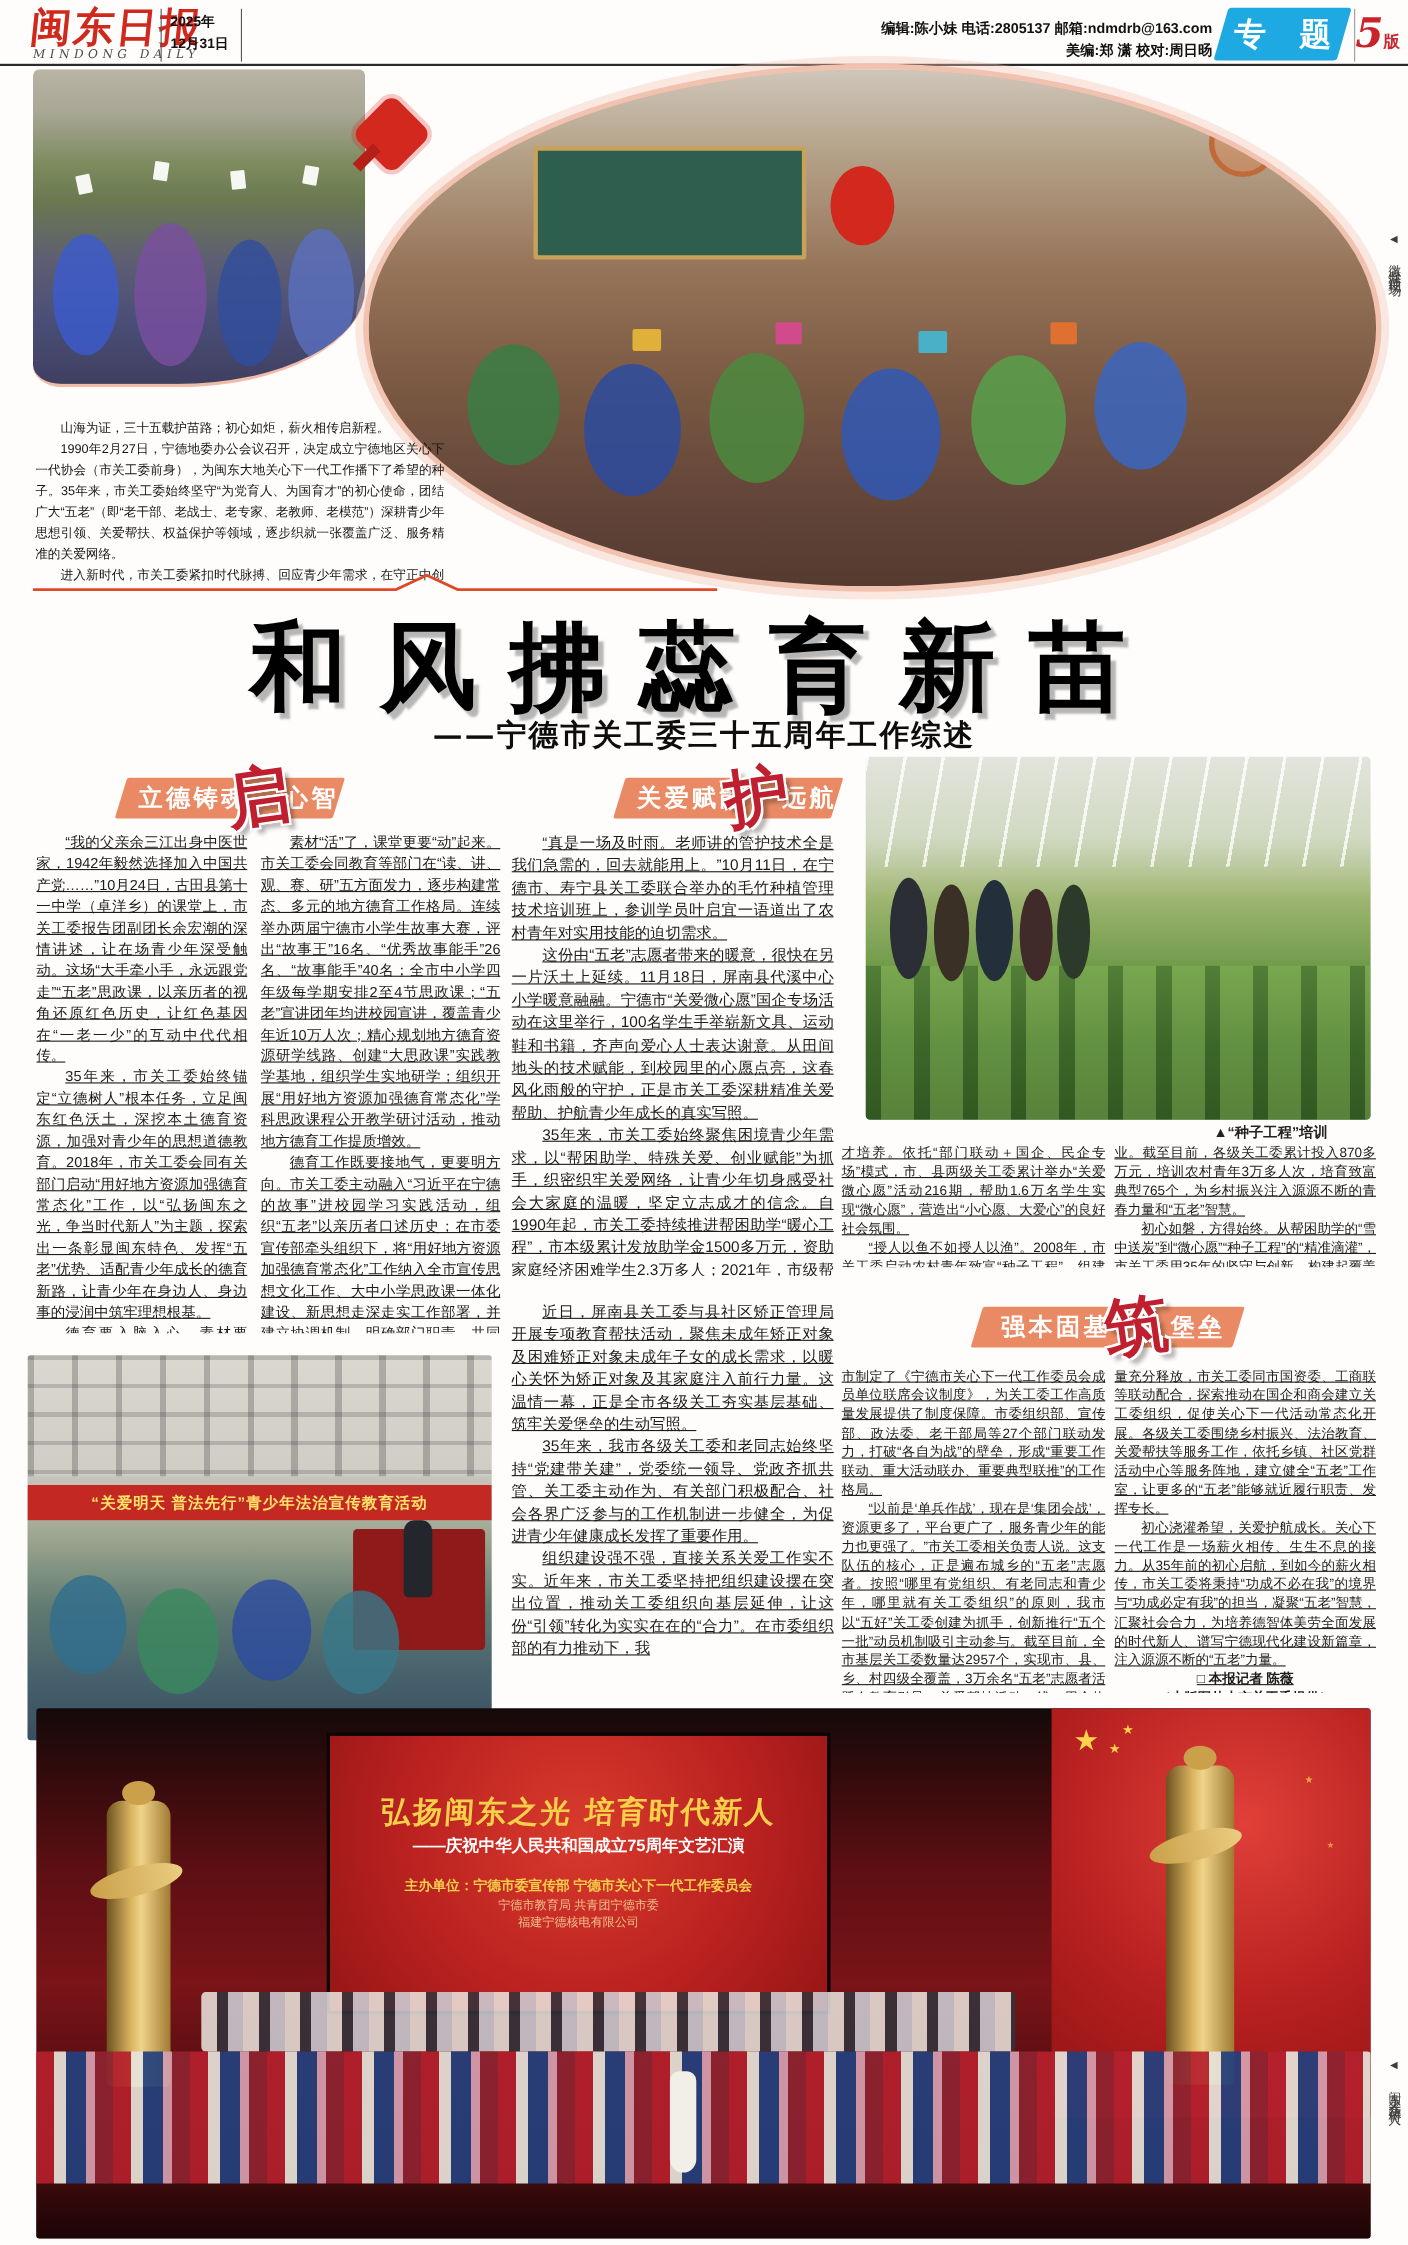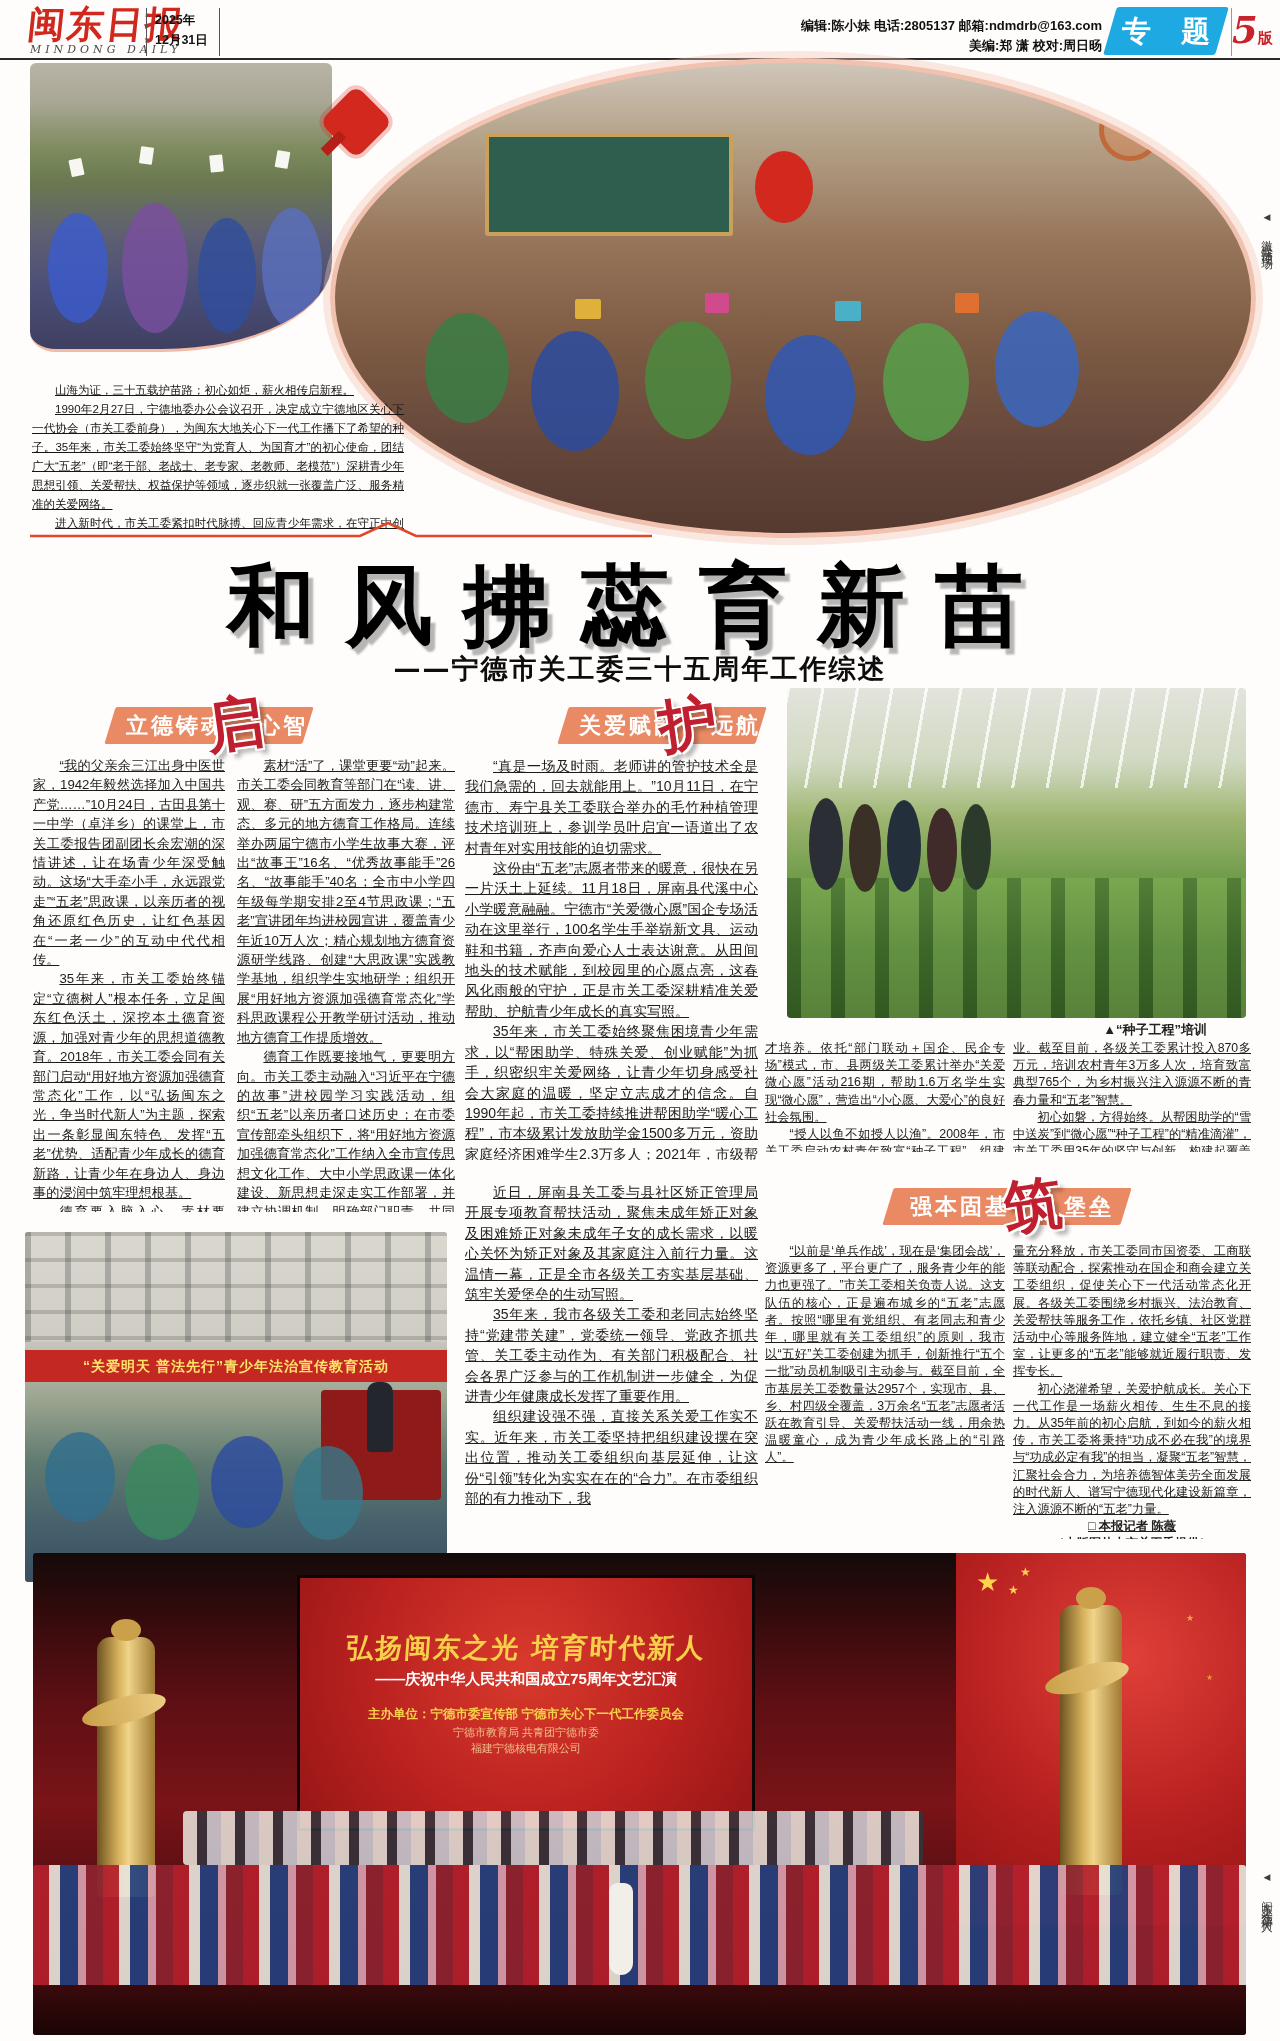--- a/index.html
+++ b/index.html
@@ -74,21 +74,21 @@
        background:repeating-linear-gradient(90deg,#ece8e0 0 14px,#32343c 14px 24px,#cfd3da 24px 38px);border-radius:4px;}
   .kidsrow{position:absolute;left:0;top:312px;width:1213px;height:122px;
        background:repeating-linear-gradient(90deg,#b5202c 0 16px,#e8e3da 16px 27px,#24407e 27px 45px,#d8a0b0 45px 53px,#8e2330 53px 70px);
        border-radius:3px;opacity:.92;}
   .floor{position:absolute;left:0;bottom:0;width:1213px;height:50px;
        background:linear-gradient(180deg,#3a0a0c,#1c0405),repeating-linear-gradient(90deg,rgba(255,180,120,.12) 0 6px,transparent 6px 60px);}
   .host{position:absolute;left:576px;top:330px;width:24px;height:92px;background:#f2efe8;border-radius:10px 10px 14px 14px;}
   
   .intro{position:absolute;left:32px;top:381px;width:372px;height:152px;font:11.5px/19px "Liberation Sans",sans-serif;
        color:#161616;text-align:justify;overflow:hidden;}
-  .intro p{margin:0;text-indent:2em;text-decoration:underline;}
+  .intro p{margin:0;text-indent:2em;}
   .zigzag{position:absolute;left:30px;top:520px;}
   .title{position:absolute;left:0;top:556px;width:1280px;text-align:center;
        font:bold 88px/100px "DejaVu Sans",sans-serif;color:#000000;letter-spacing:30px;
        text-shadow:5px 6px 2px rgba(95,95,95,.45);white-space:nowrap;}
   .subtitle{position:absolute;left:0;top:652px;width:1280px;text-align:center;
        font:bold 27px/34px "DejaVu Serif",serif;color:#0d0d0d;letter-spacing:2px;}
   
   .sec{position:absolute;height:37px;z-index:4;}
   .sec .bar{position:absolute;left:0;top:0;width:100%;height:37px;background:#e98a64;transform:skewX(-17deg);border-radius:2px;}
   .sec .lab{position:absolute;top:5px;font:bold 22px/28px "Liberation Sans",sans-serif;color:#fff;letter-spacing:3px;white-space:nowrap;}
@@ -231,20 +231,21 @@
     <p style="text-indent:0">业。截至目前，各级关工委累计投入870多万元，培训农村青年3万多人次，培育致富典型765个，为乡村振兴注入源源不断的青春力量和“五老”智慧。</p>
     <p>初心如磐，方得始终。从帮困助学的“雪中送炭”到“微心愿”“种子工程”的“精准滴灌”，市关工委用35年的坚守与创新，构建起覆盖全面、精准高效、温暖有力的青少年关爱体系，让关爱之光照亮每一位青少年的成长之路。</p>
   </div>
 
   <div class="col c-mid" style="left:465px;top:1182px;width:293px;height:356px;">
     <p>近日，屏南县关工委与县社区矫正管理局开展专项教育帮扶活动，聚焦未成年矫正对象及困难矫正对象未成年子女的成长需求，以暖心关怀为矫正对象及其家庭注入前行力量。这温情一幕，正是全市各级关工夯实基层基础、筑牢关爱堡垒的生动写照。</p>
     <p>35年来，我市各级关工委和老同志始终坚持“党建带关建”，党委统一领导、党政齐抓共管、关工委主动作为、有关部门积极配合、社会各界广泛参与的工作机制进一步健全，为促进青少年健康成长发挥了重要作用。</p>
     <p>组织建设强不强，直接关系关爱工作实不实。近年来，市关工委坚持把组织建设摆在突出位置，推动关工委组织向基层延伸，让这份“引领”转化为实实在在的“合力”。在市委组织部的有力推动下，我</p>
   </div>
   <div class="col c-sm" style="left:765px;top:1243px;width:240px;height:296px;">
+    <p style="text-indent:0">市制定了《宁德市关心下一代工作委员会成员单位联席会议制度》，为关工委工作高质量发展提供了制度保障。市委组织部、宣传部、政法委、老干部局等27个部门联动发力，打破“各自为战”的壁垒，形成“重要工作联动、重大活动联办、重要典型联推”的工作格局。</p>
     <p>“以前是‘单兵作战’，现在是‘集团会战’，资源更多了，平台更广了，服务青少年的能力也更强了。”市关工委相关负责人说。这支队伍的核心，正是遍布城乡的“五老”志愿者。按照“哪里有党组织、有老同志和青少年，哪里就有关工委组织”的原则，我市以“五好”关工委创建为抓手，创新推行“五个一批”动员机制吸引主动参与。截至目前，全市基层关工委数量达2957个，实现市、县、乡、村四级全覆盖，3万余名“五老”志愿者活跃在教育引导、关爱帮扶活动一线，用余热温暖童心，成为青少年成长路上的“引路人”。</p>
 
   </div>
   <div class="col c-sm" style="left:1013px;top:1243px;width:238px;height:296px;">
     <p style="text-indent:0">量充分释放，市关工委同市国资委、工商联等联动配合，探索推动在国企和商会建立关工委组织，促使关心下一代活动常态化开展。各级关工委围绕乡村振兴、法治教育、关爱帮扶等服务工作，依托乡镇、社区党群活动中心等服务阵地，建立健全“五老”工作室，让更多的“五老”能够就近履行职责、发挥专长。</p>
     <p>初心浇灌希望，关爱护航成长。关心下一代工作是一场薪火相传、生生不息的接力。从35年前的初心启航，到如今的薪火相传，市关工委将秉持“功成不必在我”的境界与“功成必定有我”的担当，凝聚“五老”智慧，汇聚社会合力，为培养德智体美劳全面发展的时代新人、谱写宁德现代化建设新篇章，注入源源不断的“五老”力量。</p>
     <p class="byline">□ 本报记者 陈薇</p>
     <p class="credit">（本版图片由市关工委提供）</p>
   </div>
 

